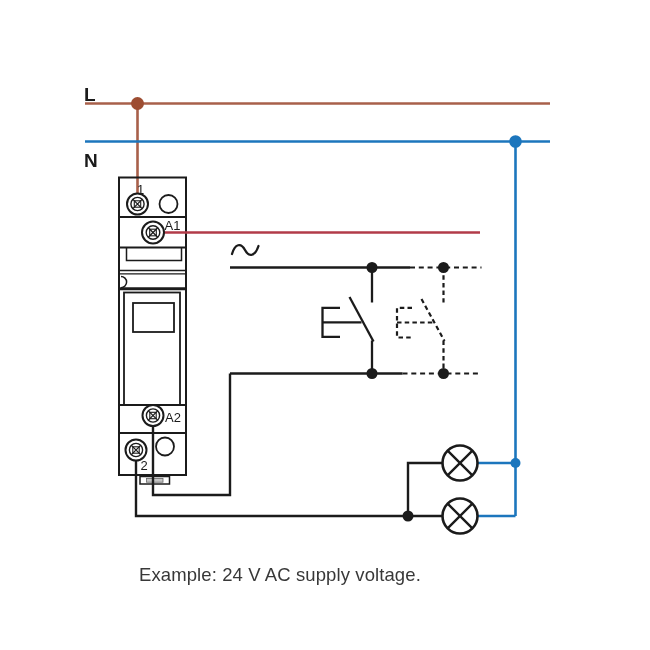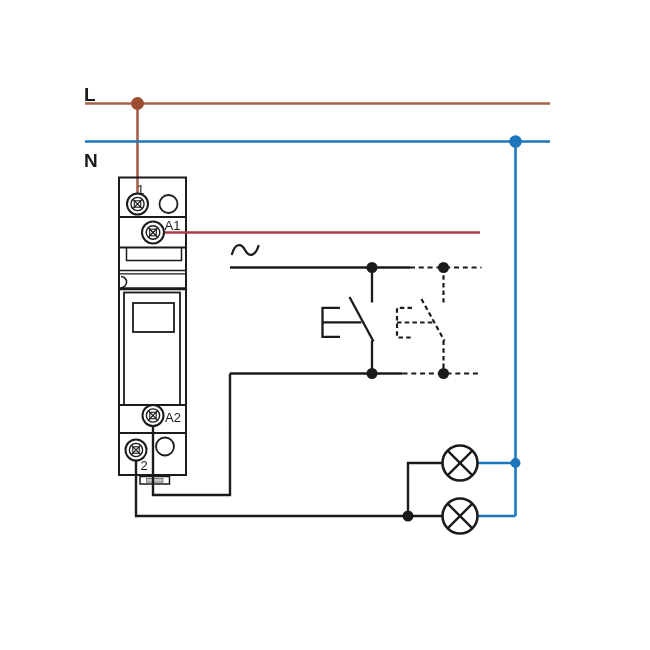--- a/index.html
+++ b/index.html
@@ -136,14 +136,15 @@
     <circle cx="136" cy="450" r="10.5" fill="#ffffff" stroke-width="2"></circle>
     <circle cx="136" cy="450" r="6.6" stroke-width="1.4"></circle>
     <path d="M131.4,445.4 L140.6,454.6 M140.6,445.4 L131.4,454.6" stroke-width="1.3"></path>
     <rect x="132.8" y="446.8" width="6.4" height="6.4" stroke-width="1.1"></rect>
   </g>
   <circle cx="165" cy="446.5" r="9" fill="#ffffff" class="blk" stroke-width="1.8"></circle>
   <text x="140.5" y="470" class="term-label">2</text>
 
 </svg>
 
+<div class="caption">Example: 24 V AC supply voltage.</div>
 
 </div>
 
 </body></html>

